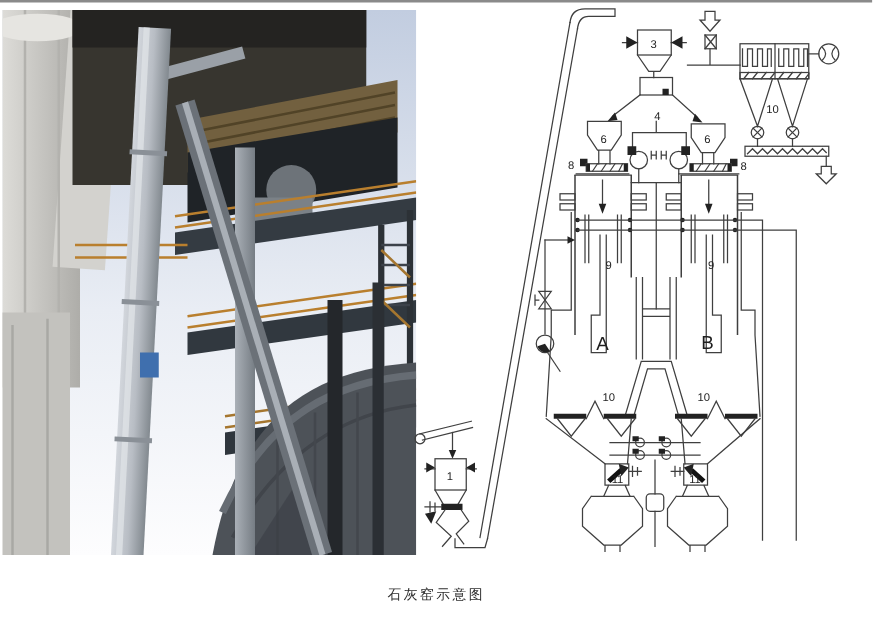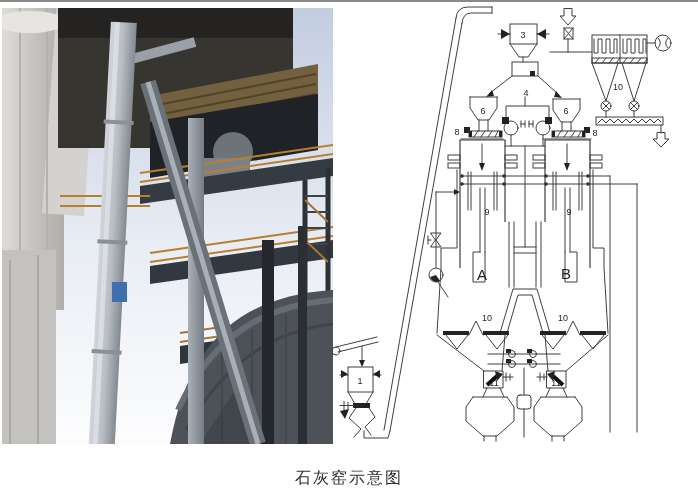--- a/index.html
+++ b/index.html
@@ -6,21 +6,21 @@
   .stage{position:relative;width:698px;height:496px;background:#ffffff;overflow:hidden;
          font-family:"Liberation Sans",sans-serif;}
   .stage svg{position:absolute;top:0;left:0;}
   .ink{stroke:#3f3f3f;stroke-width:1;fill:none;stroke-linecap:square;}
   .ink2{stroke:#3f3f3f;stroke-width:1.2;fill:none;}
   .fillk{fill:#222222;stroke:none;}
   .dlabel{fill:#1e1e1e;font-family:"Liberation Sans",sans-serif;text-anchor:middle;}
   .dlabel.sm{font-size:9px;}
   .dlabel.lg{font-size:15px;}
   .caption{position:absolute;top:468px;left:0;width:698px;text-align:center;
-           font-size:16px;color:#2d2d2d;letter-spacing:2px;
+           font-size:11px;color:#2d2d2d;letter-spacing:2px;
            font-family:"Liberation Serif","DejaVu Serif",serif;}
 </style>
 </head>
 <body>
 
 <div class="stage">
 <svg width="698" height="496" viewBox="0 0 698 496">
   <defs>
     <linearGradient id="skyGrad" x1="0" y1="0" x2="0" y2="1">
       <stop offset="0" stop-color="#c2cde0"></stop>

